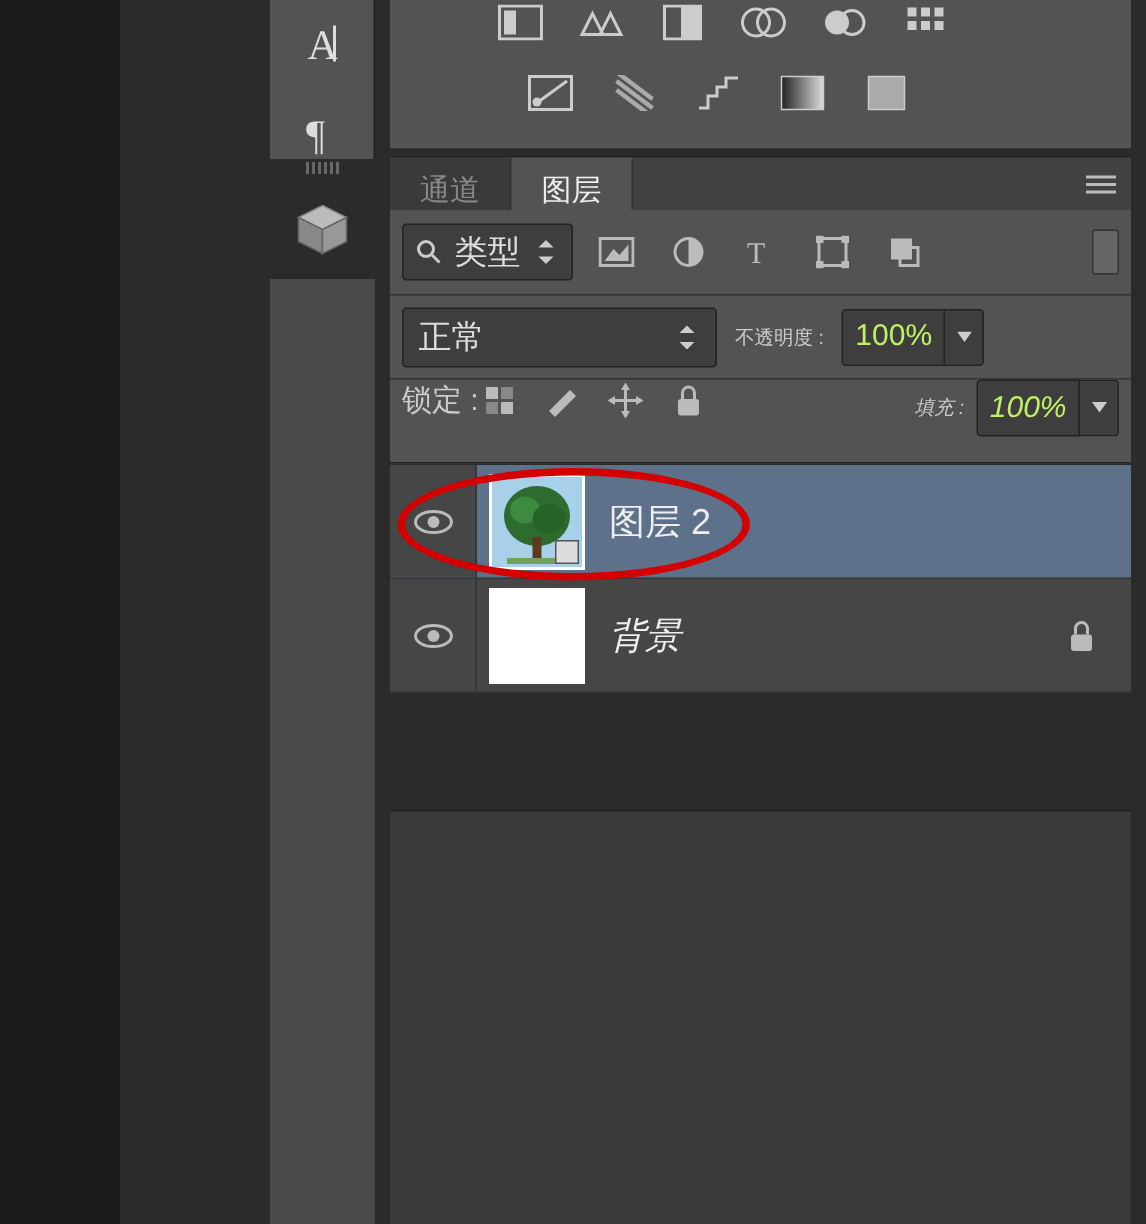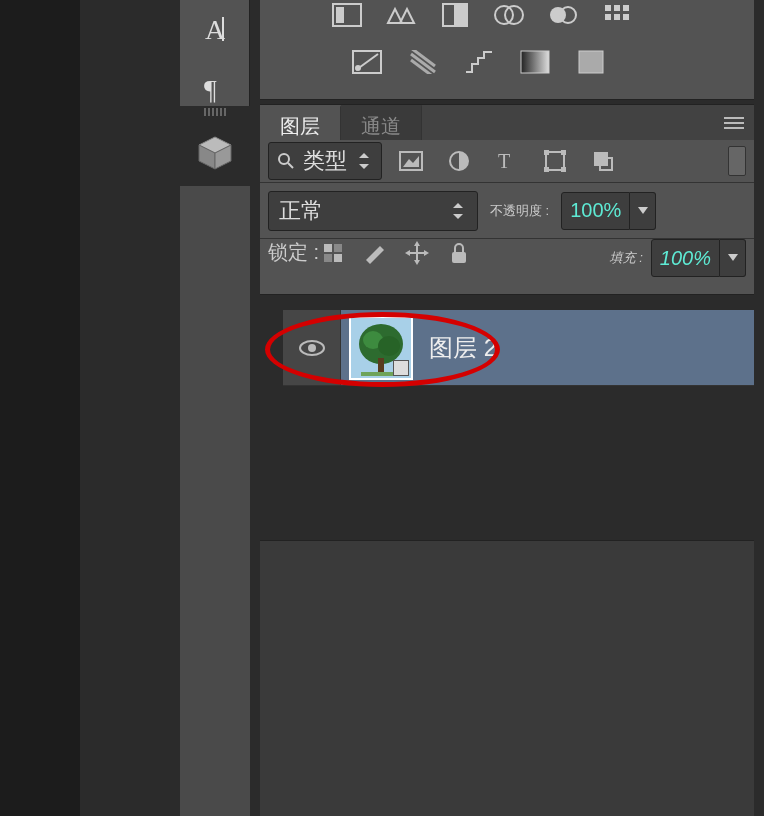--- a/index.html
+++ b/index.html
@@ -93,21 +93,21 @@
     display:flex; align-items:center; justify-content:center;
   }
   
   .panel-body {
     position: absolute;
     left: 260px; top: 140px;
     width: 494px;
     background: #535353;
   }
   .filter-row {
-    height: 43px;
+    height: 57px;
     display:flex; align-items:center;
     padding: 0 8px;
     border-bottom: 1px solid #333;
     gap: 14px;
   }
   .type-select {
     display:flex; align-items:center;
     background: #3e3e3e;
     border: 1px solid #222;
     border-radius: 3px;
@@ -142,21 +142,21 @@
     padding: 0 10px;
   }
   .blend-select .label { font-size: 22px; color:#ddd; }
   .op-label { font-size: 13px; color:#ccc; }
   .op-value-box {
     display:flex; align-items:center;
   }
   .op-value {
     background:#3e3e3e; border:1px solid #222; border-radius:3px 0 0 3px;
     height: 38px; padding: 0 8px; display:flex; align-items:center;
-    font-size: 20px; color:#5eead4;
+    font-size: 20px; color:#bef264;
   }
   .op-caret {
     background:#3e3e3e; border:1px solid #222; border-left:none; border-radius:0 3px 3px 0;
     width: 26px; height:38px; display:flex; align-items:center; justify-content:center;
   }
   
   .lock-row {
     height: 56px;
     display:flex; align-items:flex-start;
     padding: 0 8px;
@@ -172,21 +172,20 @@
   .layers {
     position: absolute;
     left: 260px; top: 310px;
     width: 494px;
   }
   .layer-row {
     display:flex;
     align-items:center;
     height: 76px;
     border-bottom: 1px solid #333;
-    margin-left: 23px;
   }
   .layer-row.selected { background: #5d718b; }
   .layer-row:not(.selected) { background: #464646; }
   .vis-col {
     width: 58px; height:100%;
     display:flex; align-items:center; justify-content:center;
     border-right: 1px solid #333;
     background: #464646;
   }
   .thumb {
@@ -344,22 +343,22 @@
     </div>
     <div class="adj-icon">
       <svg width="26" height="24">
           <rect x="1" y="1" width="24" height="22" fill="#aaa" stroke="#ccc"></rect>
         </svg>
     </div>
   </div>
 </div>
 
 <div class="panel-tabs">
+  <div class="tab inactive">通道</div>
   <div class="tab active">图层</div>
-  <div class="tab inactive">通道</div>
   <div class="panel-menu">
     <svg width="20" height="14">
         <line x1="0" y1="2" x2="20" y2="2" stroke="#bbb" stroke-width="2"></line>
         <line x1="0" y1="7" x2="20" y2="7" stroke="#bbb" stroke-width="2"></line>
         <line x1="0" y1="12" x2="20" y2="12" stroke="#bbb" stroke-width="2"></line>
         <polygon points="-8,2 -2,7 -8,12" fill="#bbb" transform="translate(0,0)"></polygon>
       </svg>
   </div>
 </div>
 
@@ -501,18 +500,38 @@
         <ellipse cx="22" cy="22" rx="10" ry="9" fill="#3d8b3f"></ellipse>
         <ellipse cx="38" cy="28" rx="11" ry="10" fill="#276327"></ellipse>
         <rect x="27" y="40" width="6" height="16" fill="#5a3b1f"></rect>
         <rect x="10" y="54" width="40" height="4" fill="#6fa35a"></rect>
       </svg>
     </div>
     <span class="layer-name">图层 2</span>
   </div>
 
 
+  <div class="layer-row">
+    <div class="vis-col">
+      <svg width="26" height="18">
+          <ellipse cx="13" cy="9" rx="12" ry="7" fill="none" stroke="#bbb" stroke-width="2"></ellipse>
+          <circle cx="13" cy="9" r="4" fill="#bbb"></circle>
+        </svg>
+    </div>
+    <div class="thumb">
+      <svg viewBox="0 0 60 60">
+          <rect width="60" height="60" fill="#fff"></rect>
+        </svg>
+    </div>
+    <span class="layer-name" style="font-style:italic;">背景</span>
+    <div class="lock-ind">
+      <svg width="18" height="22">
+          <rect x="2" y="10" width="14" height="11" rx="2" fill="#bbb"></rect>
+          <path d="M5 10 V6 a4 4 0 0 1 8 0 V10" fill="none" stroke="#bbb" stroke-width="2"></path>
+        </svg>
+    </div>
+  </div>
 
 </div>
 
 <div class="layers-footer"></div>
 
 <div class="red-ellipse" style="left:265px; top:312px; width:235px; height:75px;"></div>
 
 </body></html>

